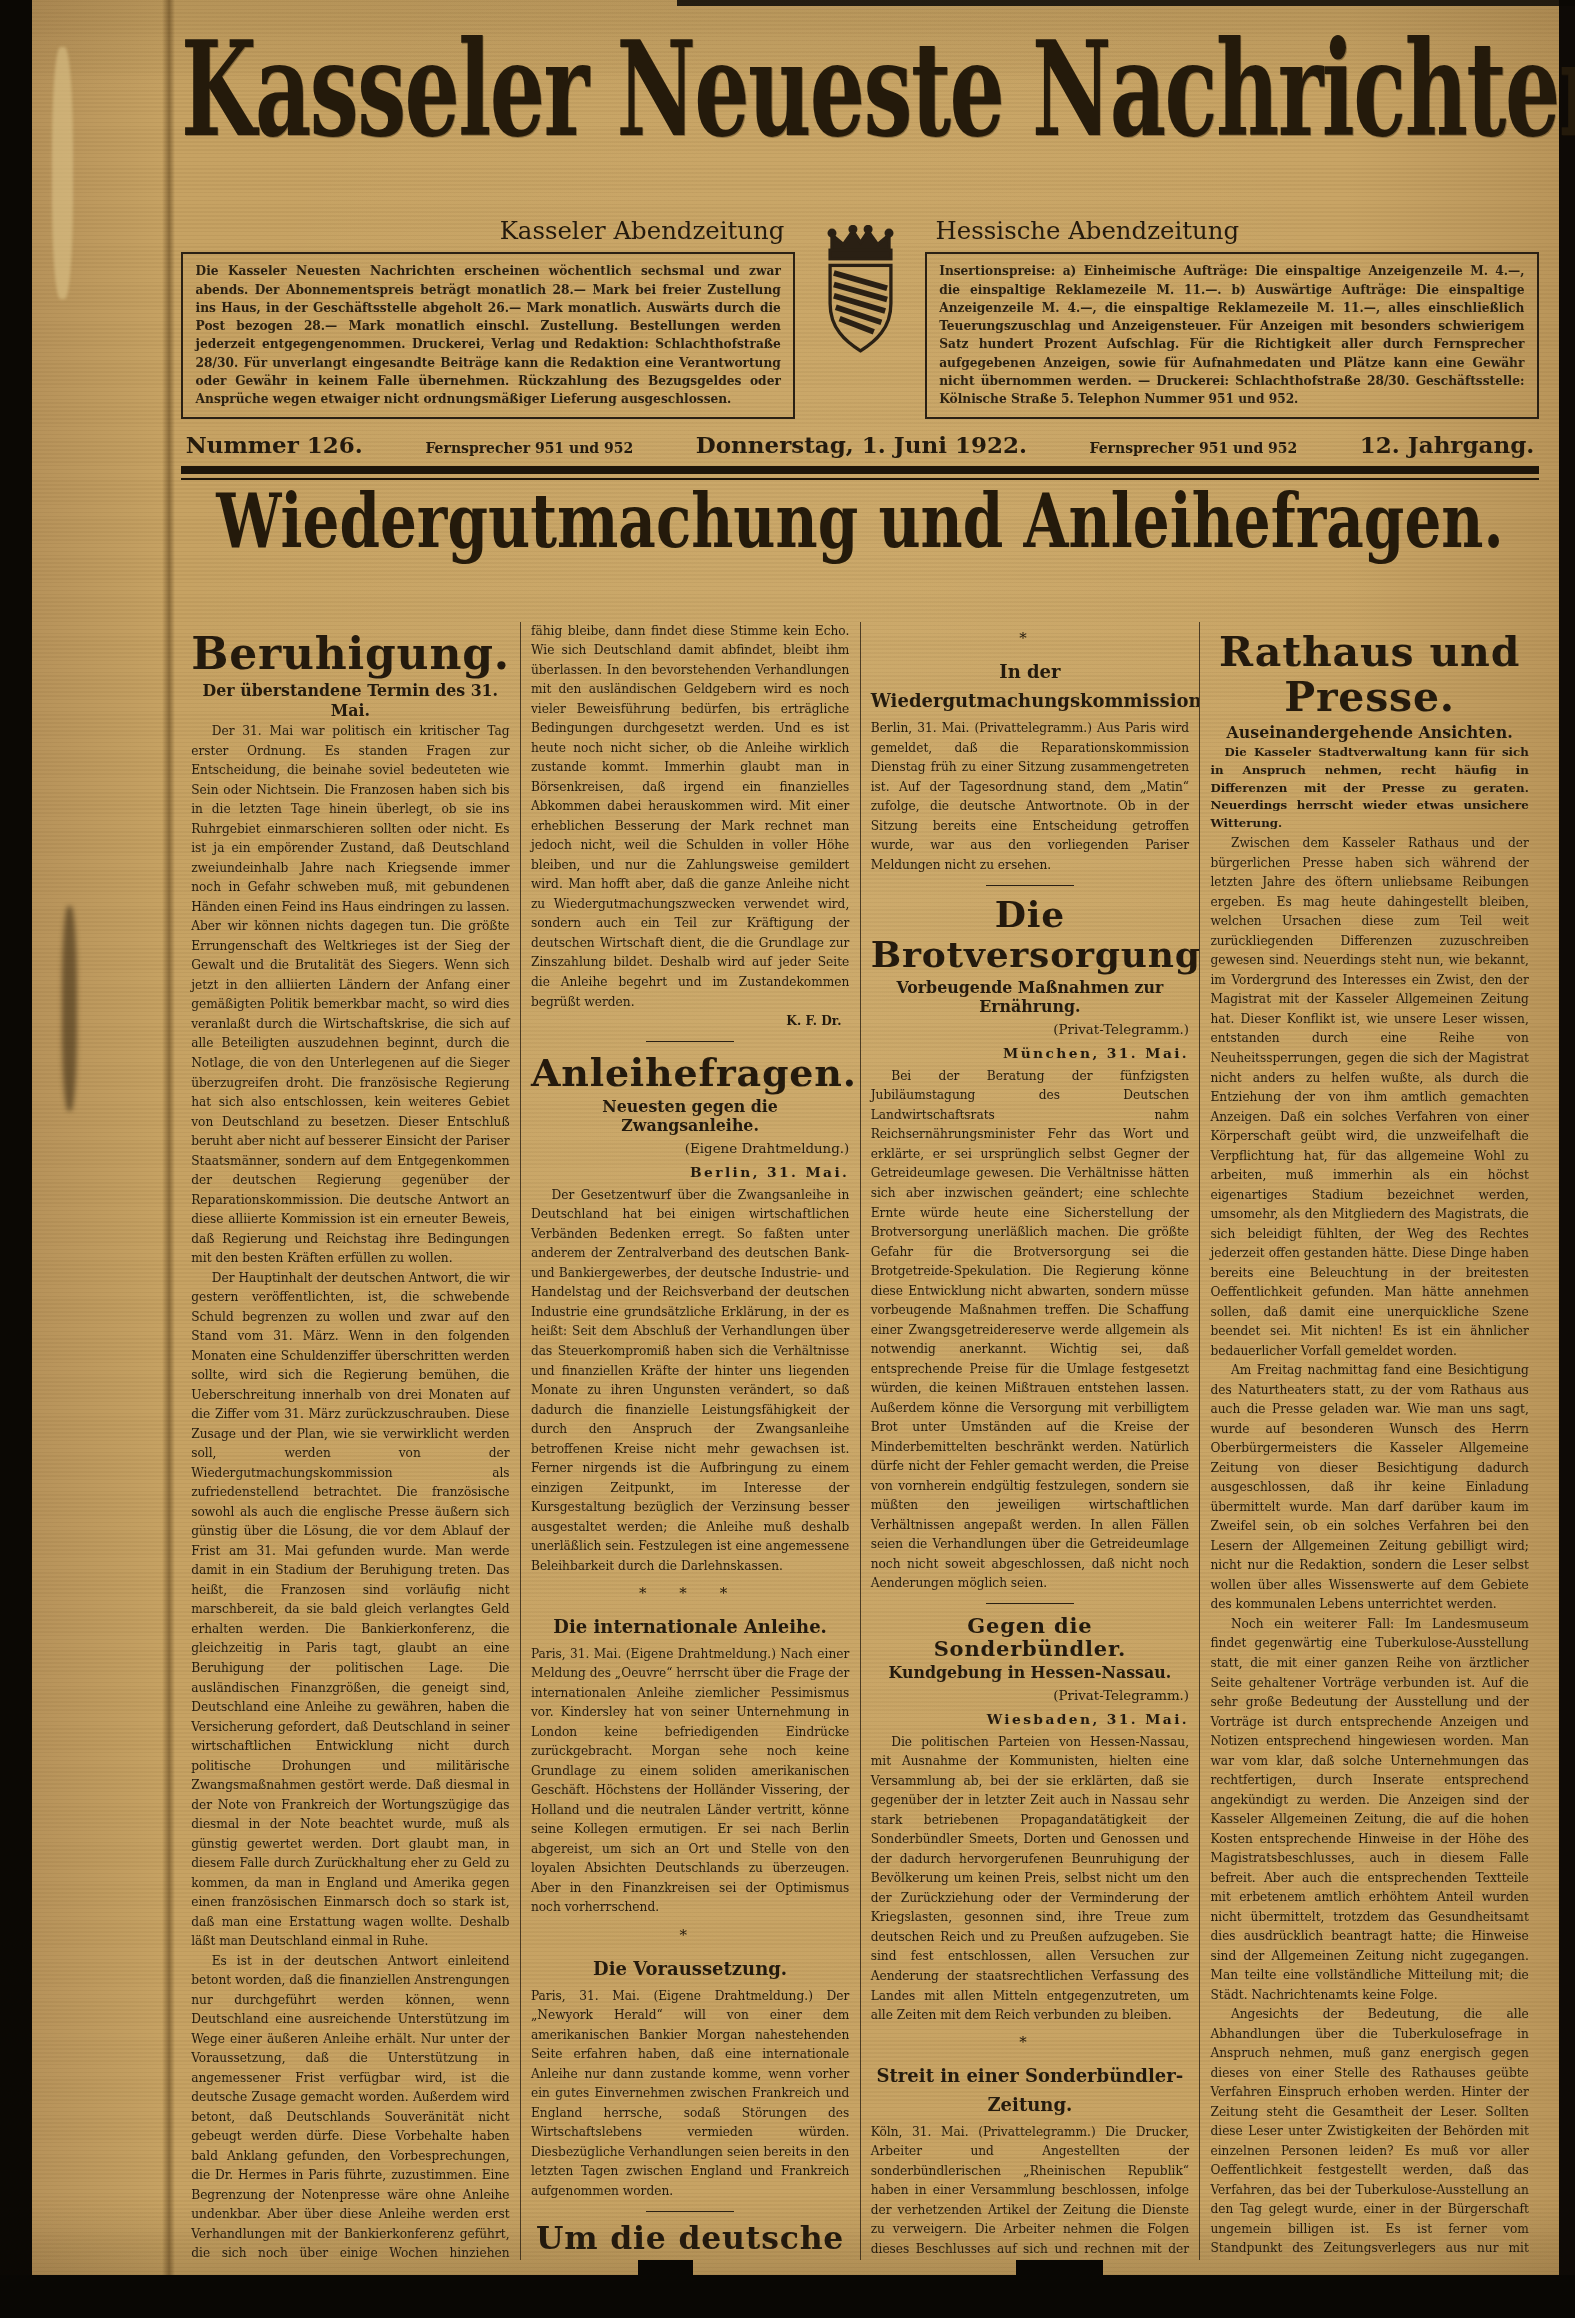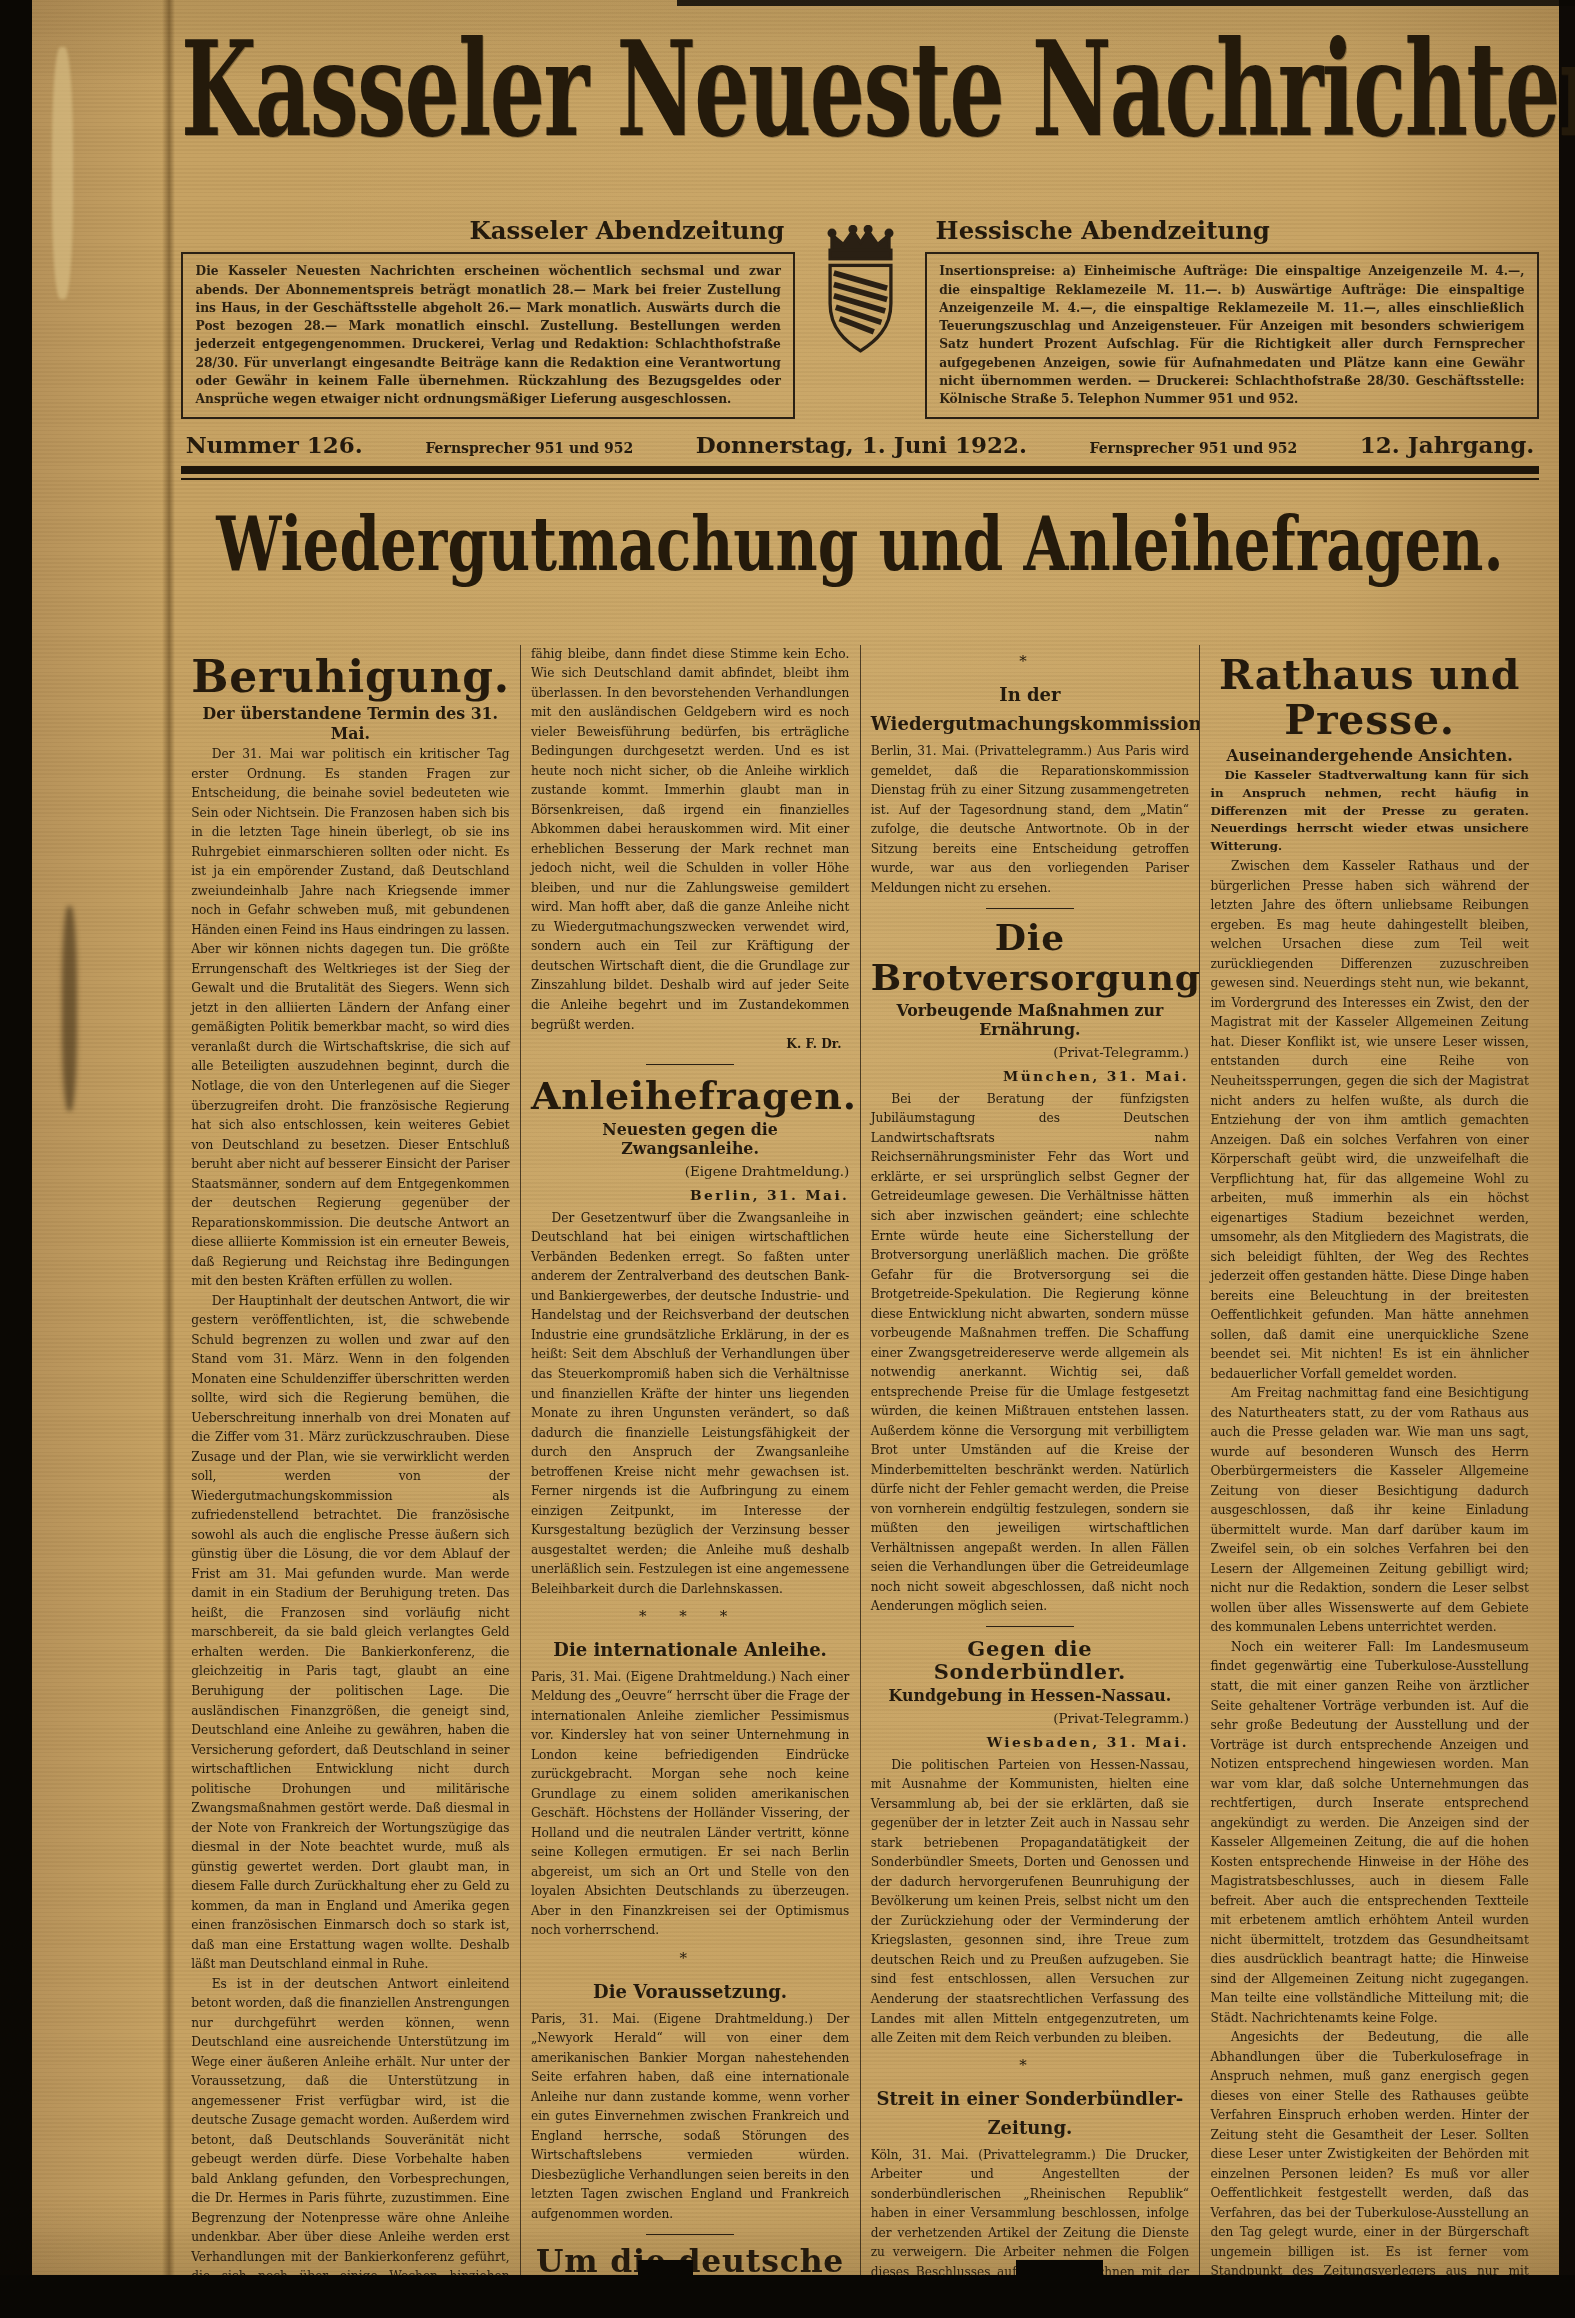--- a/index.html
+++ b/index.html
@@ -31,37 +31,37 @@
   .content{position:absolute;left:151px;top:20.5px;width:1358px;}
 
   
   .title-wrap{height:195px;overflow:visible;}
   .title{text-align:center;font-weight:bold;font-size:87px;letter-spacing:-1.6px;white-space:nowrap;
          transform:scaleY(1.5);transform-origin:50% 18%;color:#241a0b;
          text-shadow:0.8px 0.8px 0 rgba(40,25,5,.35);}
   .mast-mid{display:flex;align-items:flex-start;gap:12.6px;margin-top:2px;}
   .mast-side{flex:1;}
   .subtitle-row{display:flex;margin-bottom:7.9px;}
-  .subtitle{font-weight:bold;font-size:24.4px;white-space:nowrap;}
+  .subtitle{font-weight:normal;font-size:24.4px;white-space:nowrap;}
   .sub-left{flex:1;text-align:right;padding-right:23.6px;}
   .sub-right{flex:1;text-align:left;padding-left:23.6px;}
   .imprint-box{border:2.4px solid #2a2014;padding:7.9px 12.6px;font-size:12.2px;line-height:1.5;
                text-align:justify;font-weight:bold;color:#2b2011;}
   .crest-col{width:104px;display:flex;justify-content:center;margin-top:-27px;}
 
   
   .info-bar{display:flex;align-items:baseline;margin:12.6px 4.7px 7.9px;white-space:nowrap;}
   .info-big{font-weight:bold;font-size:23px;}
   .info-small{font-weight:bold;font-size:14px;}
   .sp{flex:1;}
 
   .rule-thick{height:7.9px;background:#1d150a;}
   .rule-thin{height:2.4px;background:#1d150a;margin-top:3.9px;}
 
-  .headline-wrap{height:118px;margin-top:26px;}
+  .headline-wrap{height:118px;margin-top:3px;}
   .headline{text-align:center;font-weight:bold;font-size:58px;white-space:nowrap;
             transform:scaleY(1.3);transform-origin:50% 30%;color:#241a0b;}
 
   
   .columns{display:flex;margin-top:20.5px;height:1638px;overflow:hidden;}
   .col{flex:1;min-width:0;padding:0 10.2px;overflow:hidden;font-size:12.2px;line-height:1.6;
        text-align:justify;}
   .col + .col{border-left:1.6px solid rgba(44,33,17,.8);}
 
   .b-h1{text-align:center;font-weight:bold;margin:7.9px 0 3.2px;line-height:1.1;letter-spacing:0.8px;}

